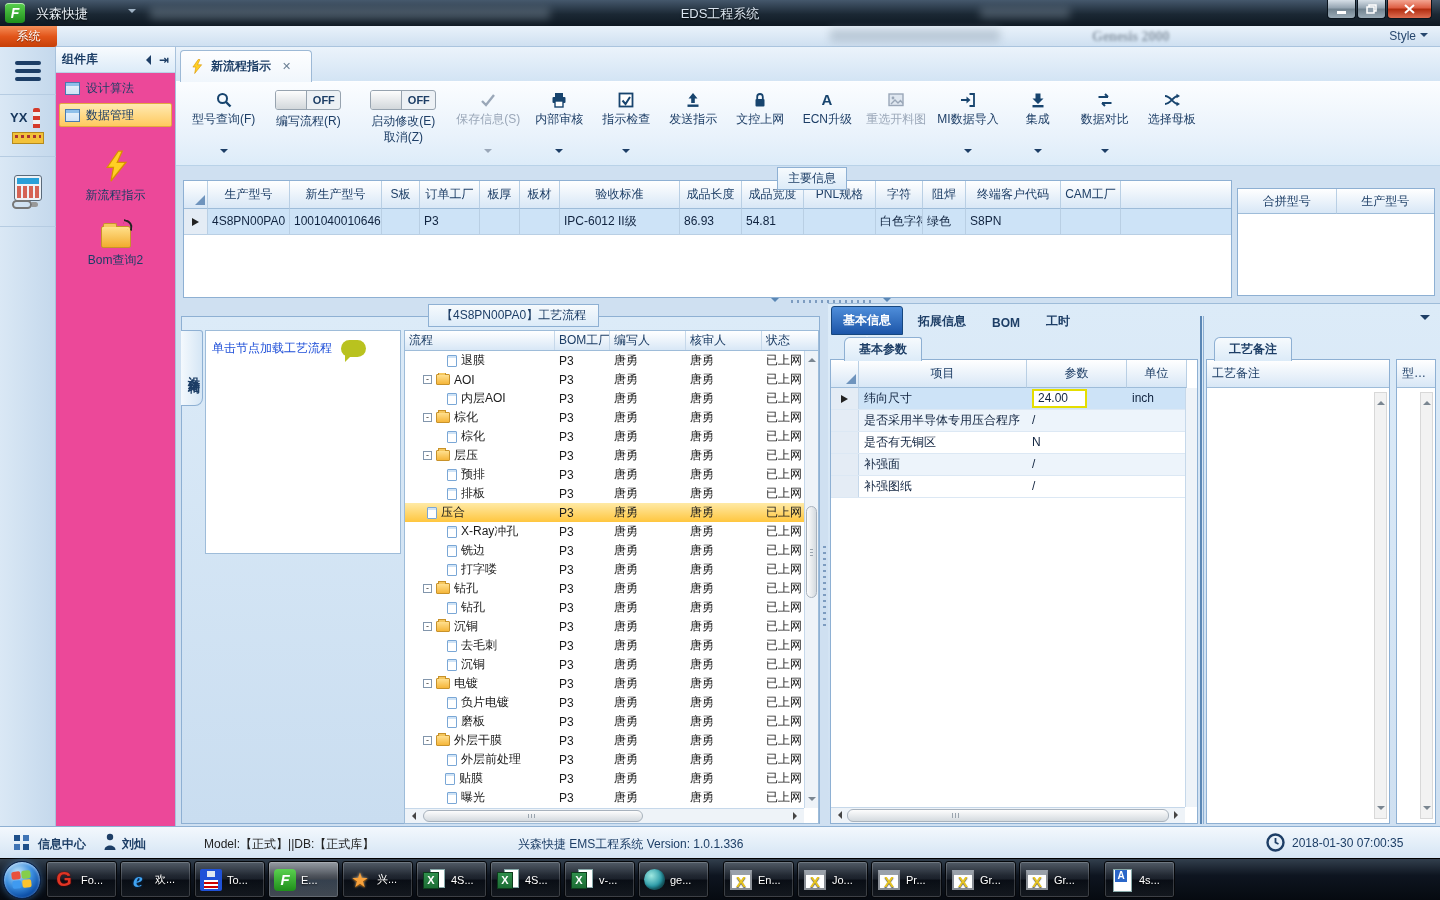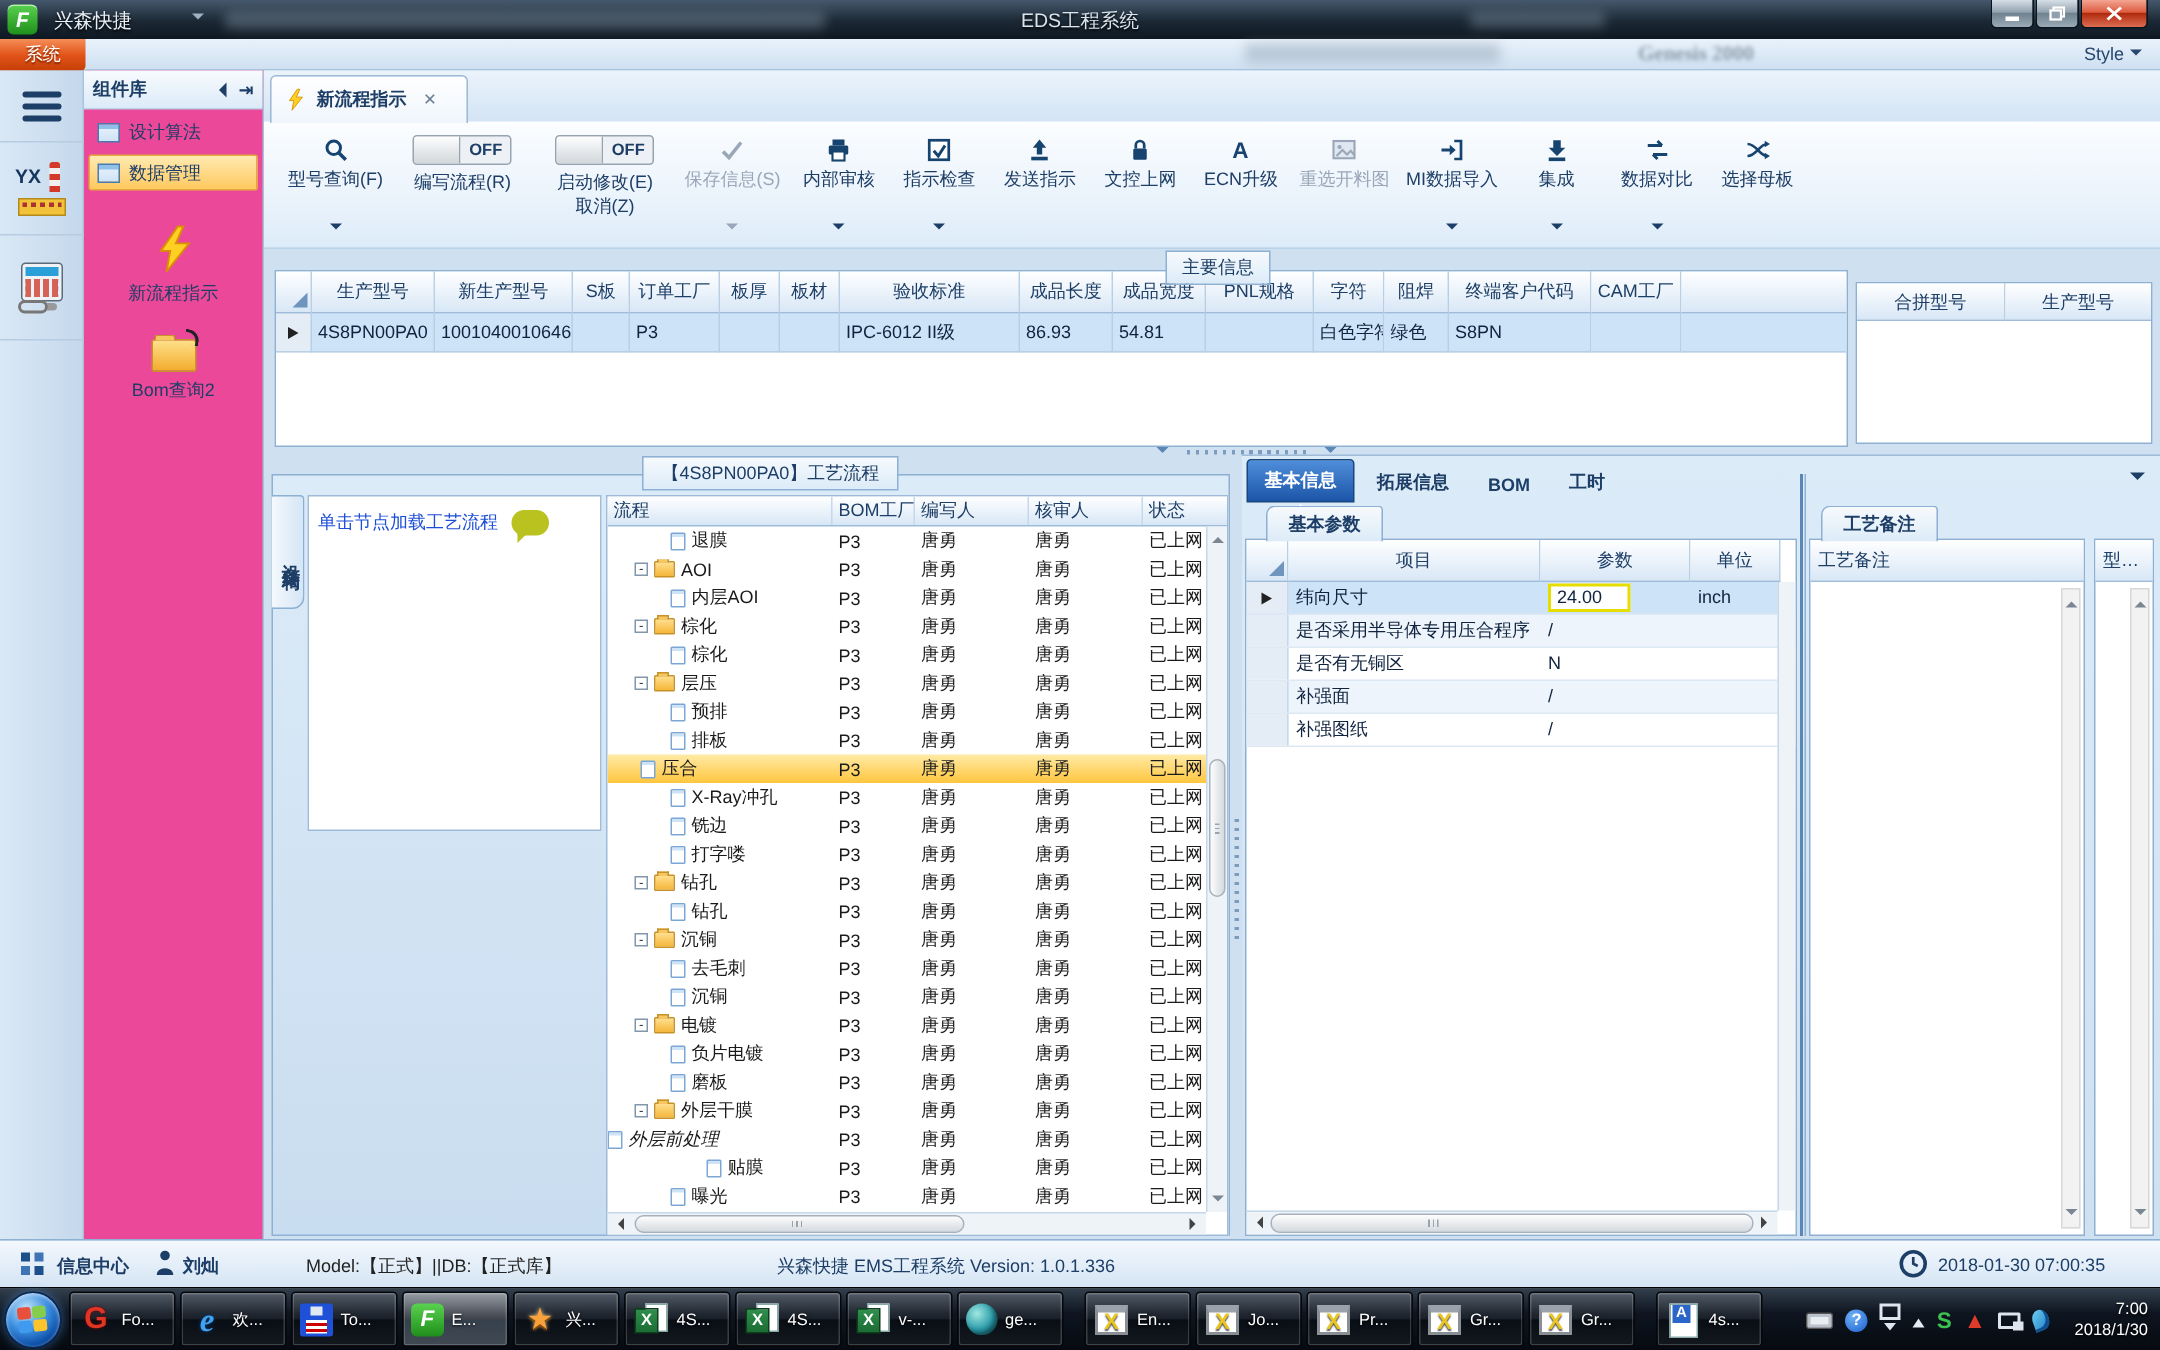--- a/index.html
+++ b/index.html
@@ -743,31 +743,31 @@
             <span class="exp">-</span>
             <span class="fico"></span>
             <span>外层干膜</span>
           </div>
           <div class="tc" style="width: 55px;">P3</div>
           <div class="tc" style="width: 76px;">唐勇</div>
           <div class="tc" style="width: 76px;">唐勇</div>
           <div class="tc" style="width: 42px;">已上网</div>
         </div>
         <div class="trow">
-          <div class="tc tc0" style="width: 150px;  font-style: italic;">
+          <div class="tc tc0" style="width: 150px; padding-left: 42px;">
             <span class="pico"></span>
             <span>外层前处理</span>
           </div>
           <div class="tc" style="width: 55px;">P3</div>
           <div class="tc" style="width: 76px;">唐勇</div>
           <div class="tc" style="width: 76px;">唐勇</div>
           <div class="tc" style="width: 42px;">已上网</div>
         </div>
         <div class="trow">
-          <div class="tc tc0" style="width: 150px; padding-left: 66px;">
+          <div class="tc tc0" style="width: 150px; padding-left: 40px;">
             <span class="pico"></span>
             <span>贴膜</span>
           </div>
           <div class="tc" style="width: 55px;">P3</div>
           <div class="tc" style="width: 76px;">唐勇</div>
           <div class="tc" style="width: 76px;">唐勇</div>
           <div class="tc" style="width: 42px;">已上网</div>
         </div>
         <div class="trow">
           <div class="tc tc0" style="width: 150px; padding-left: 42px;">
@@ -953,29 +953,15 @@
         </div>
         <div class="tb-btn">
           <span class="ti ti-xwin"></span>
           <span class="lbl">Gr...</span>
         </div>
         <div class="tb-btn g3">
           <span class="ti ti-worddoc"></span>
           <span class="lbl">4s...</span>
         </div>
       </div>
-    <div class="tray" id="tray">
-      <span class="tr tr-keyboard"></span>
-        <span class="tr tr-help"></span>
-        <span class="tr tr-mini-window"></span>
-        <span class="tr tr-caret-up"></span>
-        <span class="tr tr-green-s"></span>
-        <span class="tr tr-red-a"></span>
-        <span class="tr tr-network"></span>
-        <span class="tr tr-flame"></span>
-        <div class="tray-clock">
-        <div>7:00</div>
-        <div>2018/1/30</div>
-      </div>
-    </div>
   </div>
 
 </div>
 
 </body></html>

